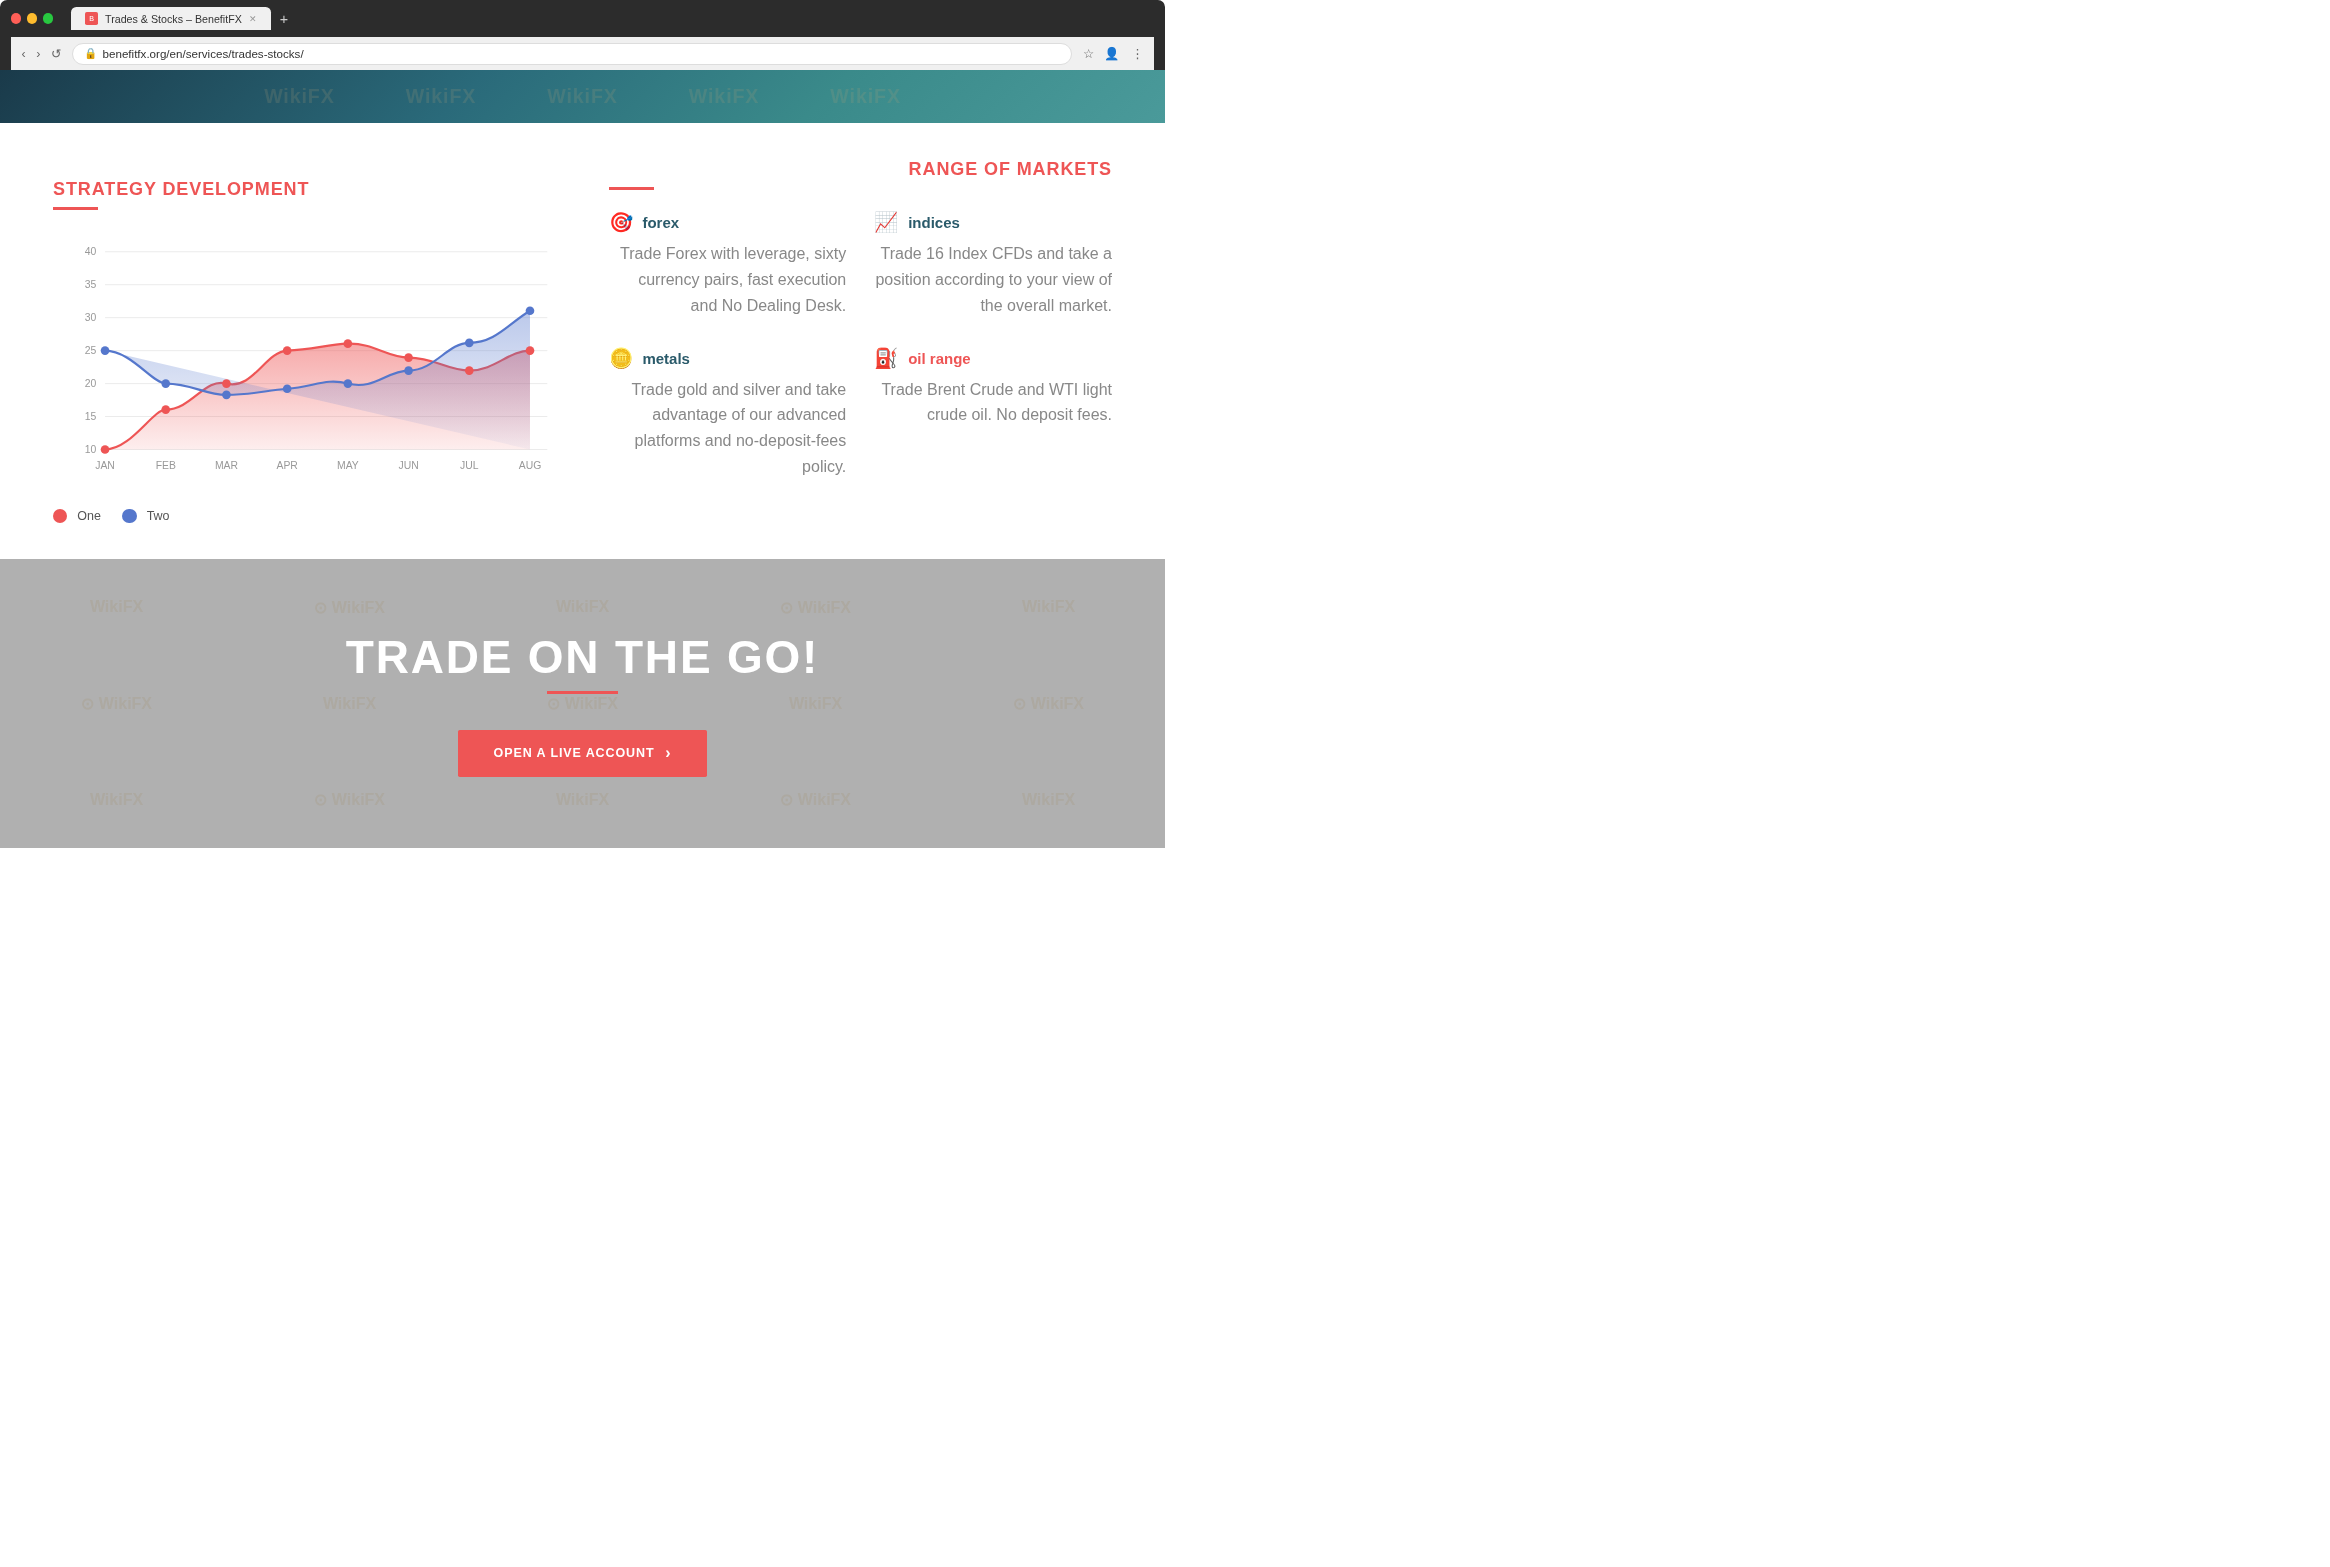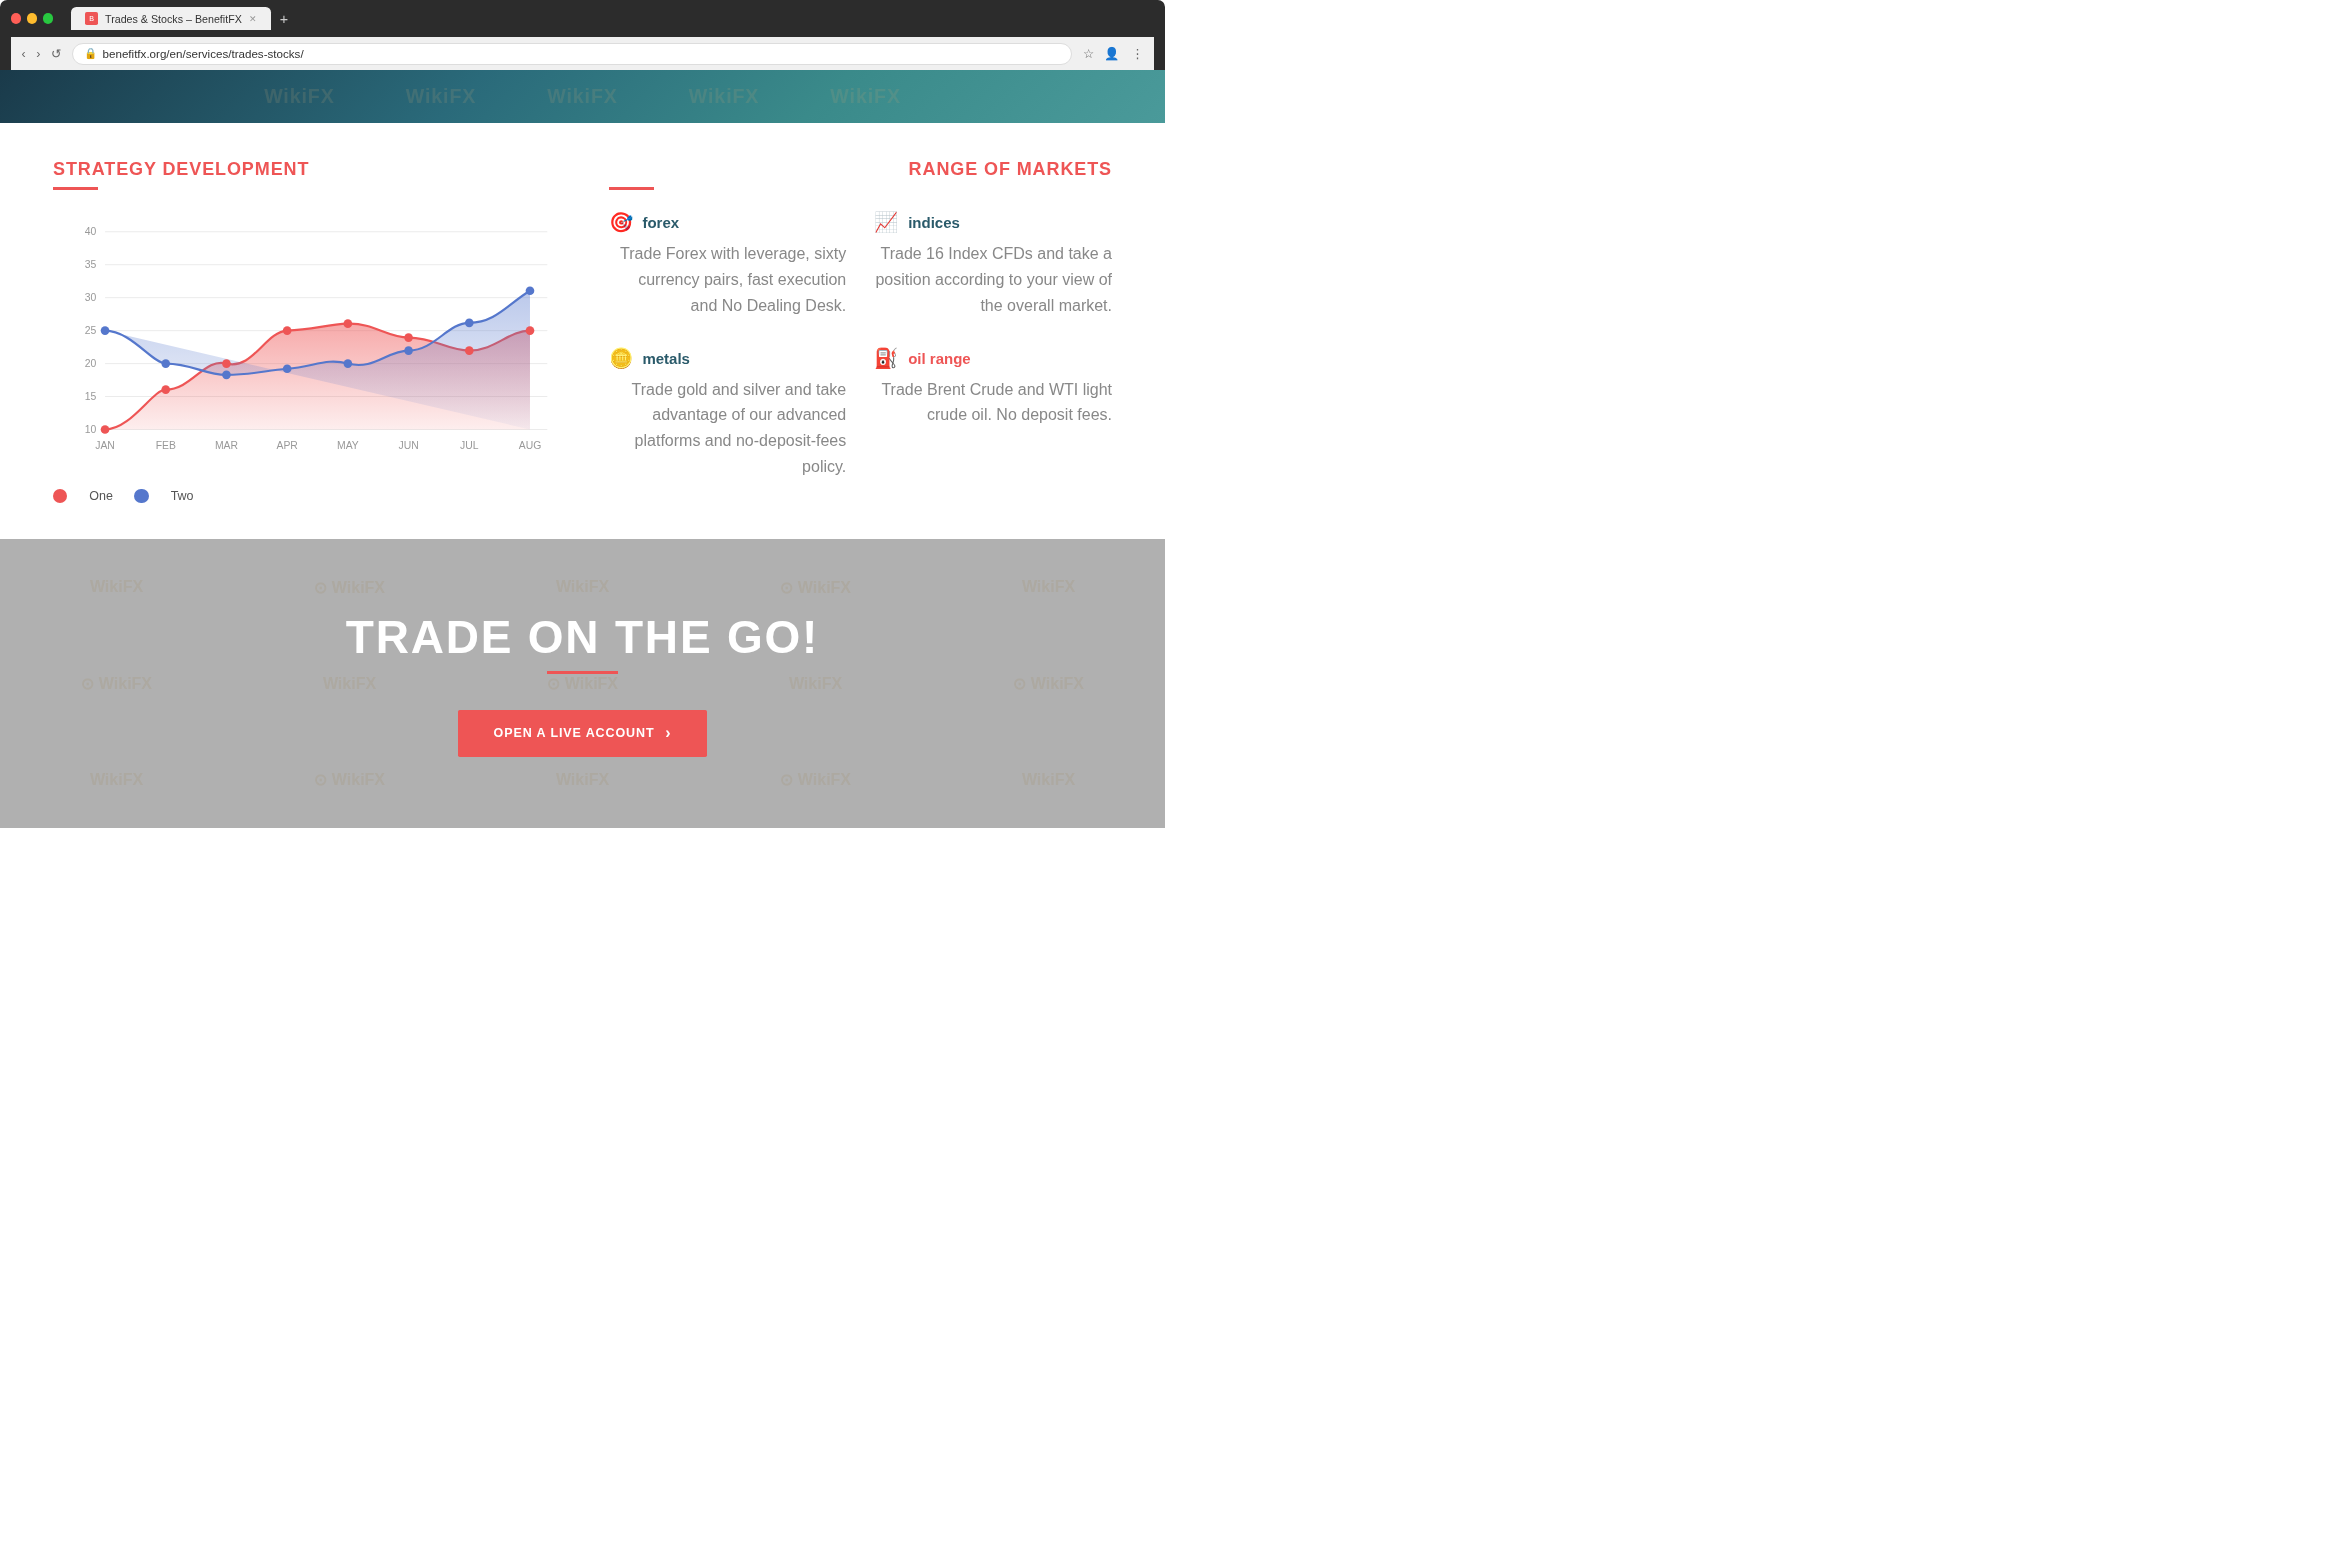--- a/index.html
+++ b/index.html
@@ -110,20 +110,21 @@
     .main-content {
       background: #fff;
       padding: 36px 53px;
       display: flex;
       gap: 53px;
     }
 
     
     .left-section {
       flex: 1;
+      margin-top: 20px;
     }
     .section-title {
       font-size: 18px;
       font-weight: 700;
       letter-spacing: 0.9px;
       color: #e55;
       margin-bottom: 7.1px;
       text-transform: uppercase;
     }
     .section-underline {
@@ -144,21 +145,21 @@
       height: 100%;
     }
     .chart-legend {
       display: flex;
       gap: 21.4px;
       margin-top: 10.7px;
     }
     .legend-item {
       display: flex;
       align-items: center;
-      gap: 22px;
+      gap: 10px;
       font-size: 12.5px;
       color: #555;
     }
     .legend-color {
       width: 14.3px;
       height: 14.3px;
       border-radius: 50%;
     }
 
     

